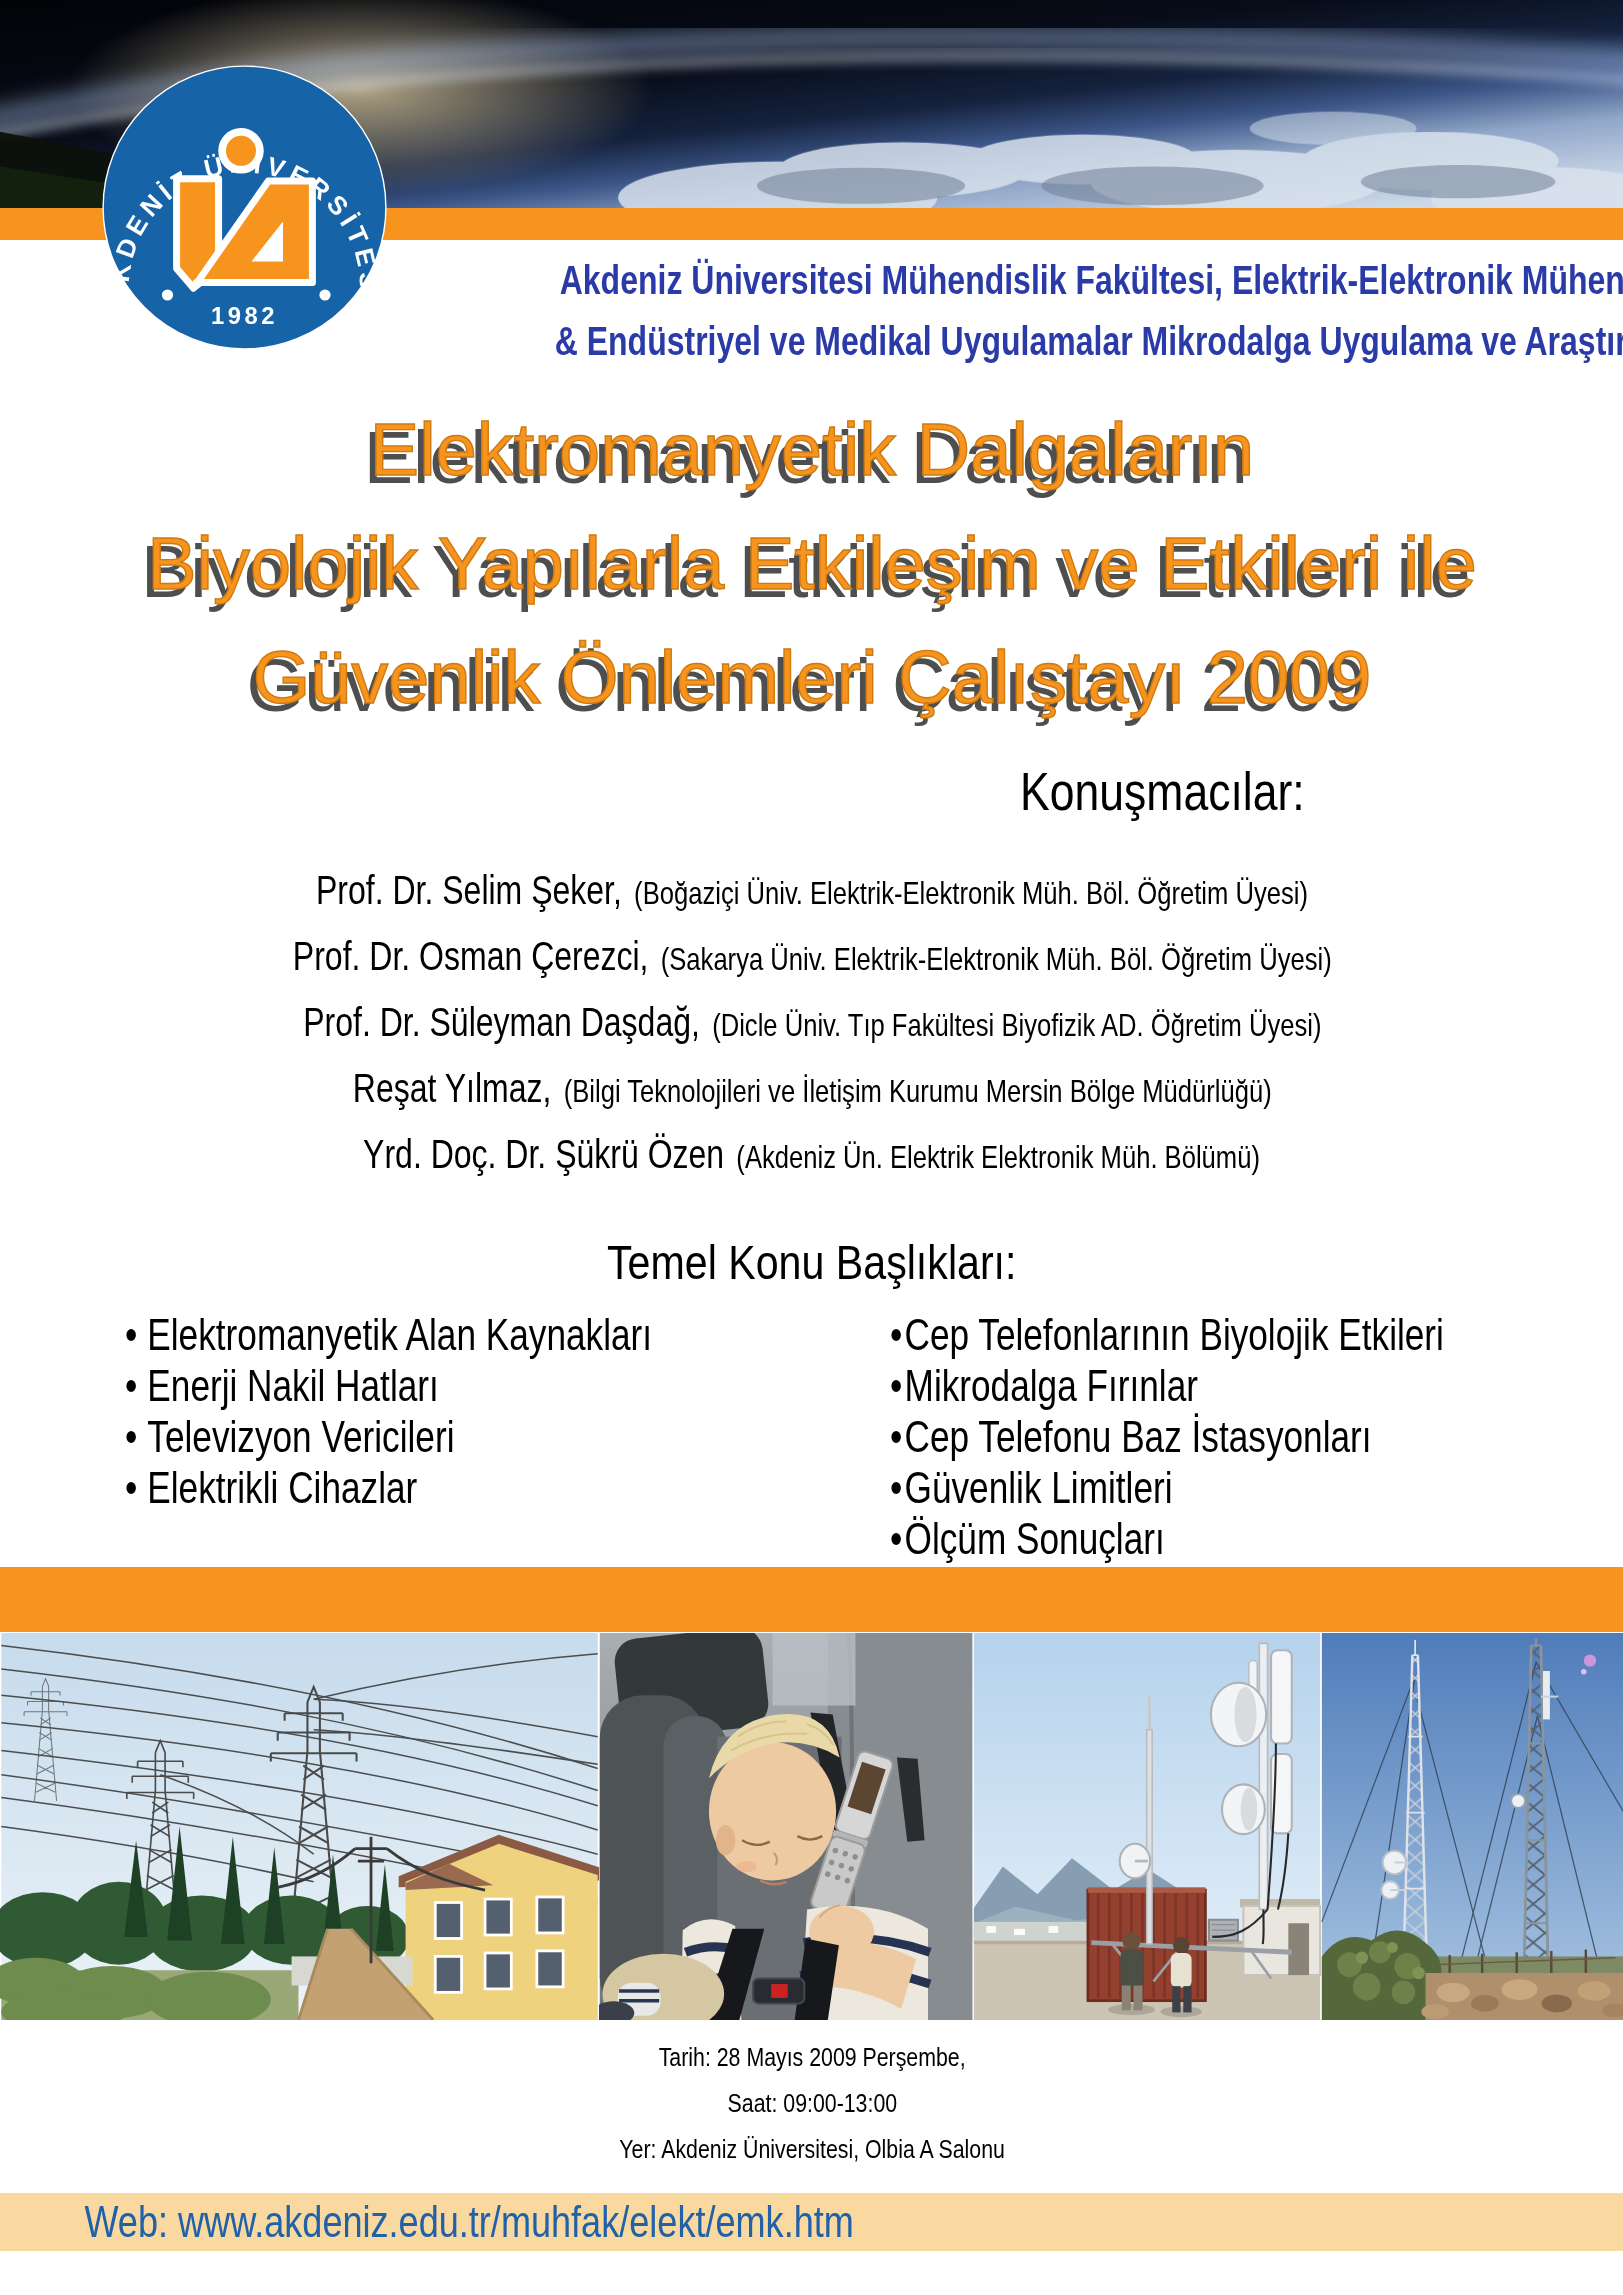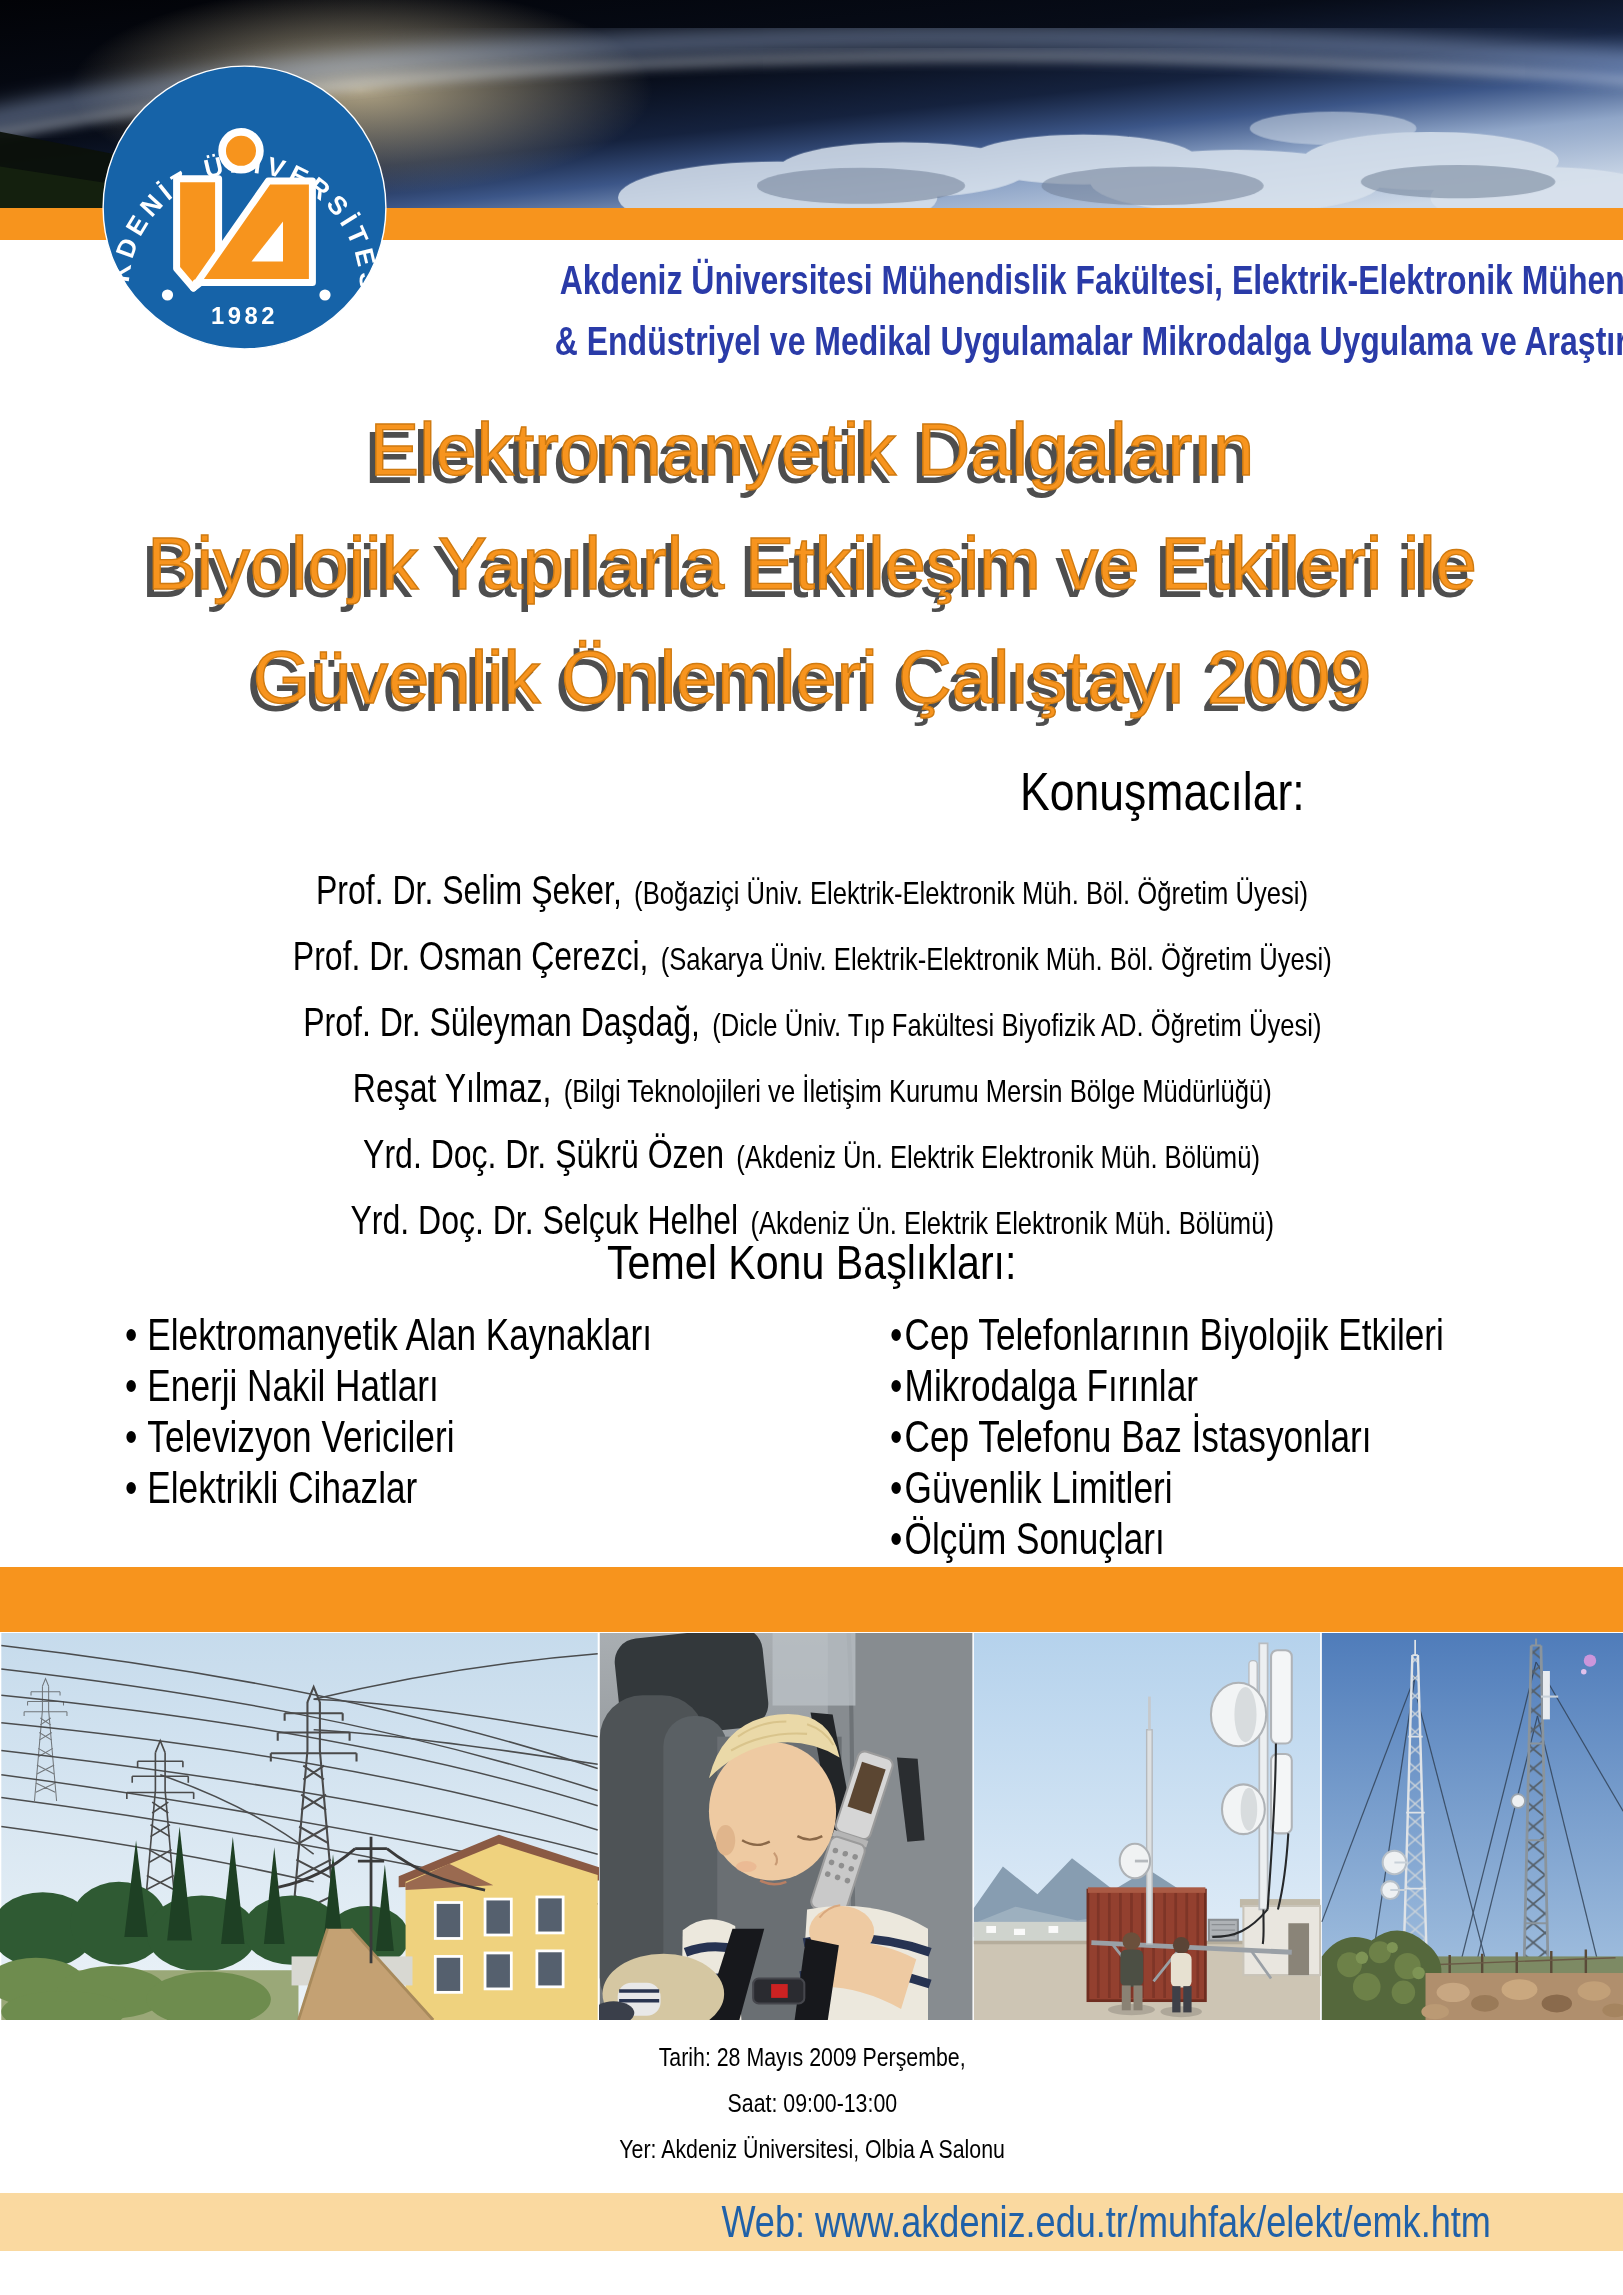--- a/index.html
+++ b/index.html
@@ -39,21 +39,21 @@
   .topics-right .blt{margin-right:2.8px;}
   
   .orange-bar-mid{position:absolute;left:0;top:1567px;width:1624px;height:65px;background:#F7941D;}
   .photos{position:absolute;left:0;top:1633px;width:1624px;height:387px;display:flex;}
   .photos svg{display:block;height:387px;}
   
   .schedule{position:absolute;left:0;top:2034px;width:1624px;text-align:center;font-size:26px;line-height:46px;}
   .schedule .cond82{display:inline-block;transform:scaleX(.82);transform-origin:50% 50%;white-space:nowrap;}
   
   .footer-band{position:absolute;left:0;top:2193px;width:1624px;height:58px;background:#FAD9A0;
-    text-align:right;line-height:58px;font-size:44px;color:#2061A8;padding-right:49px;box-sizing:border-box;}
+    text-align:left;line-height:58px;font-size:44px;color:#2061A8;padding-right:49px;box-sizing:border-box;}
 </style>
 </head>
 <body>
 
 <div class="poster">
 
   <div class="earth-banner">
     <svg viewBox="0 0 2339 300" preserveAspectRatio="none">
       <defs>
         <linearGradient id="bgSpace" x1="0" y1="0" x2="0.85" y2="1">
@@ -134,21 +134,20 @@
 
   <div class="speakers-heading">
     <span class="cond84">Konuşmacılar:</span>
   </div>
   <div class="speakers">
     <div class="speaker-row"><span class="cond"><span class="sp-name">Prof. Dr. Selim Şeker,</span><span class="sp-aff">(Boğaziçi Üniv. Elektrik-Elektronik Müh. Böl. Öğretim Üyesi)</span></span></div>
     <div class="speaker-row"><span class="cond"><span class="sp-name">Prof. Dr. Osman Çerezci,</span><span class="sp-aff">(Sakarya Üniv. Elektrik-Elektronik Müh. Böl. Öğretim Üyesi)</span></span></div>
     <div class="speaker-row"><span class="cond"><span class="sp-name">Prof. Dr. Süleyman Daşdağ,</span><span class="sp-aff">(Dicle Üniv. Tıp Fakültesi Biyofizik AD. Öğretim Üyesi)</span></span></div>
     <div class="speaker-row"><span class="cond"><span class="sp-name">Reşat Yılmaz,</span><span class="sp-aff">(Bilgi Teknolojileri ve İletişim Kurumu Mersin Bölge Müdürlüğü)</span></span></div>
     <div class="speaker-row"><span class="cond"><span class="sp-name">Yrd. Doç. Dr. Şükrü Özen</span><span class="sp-aff">(Akdeniz Ün. Elektrik Elektronik Müh. Bölümü)</span></span></div>
-    <div class="speaker-row"><span class="cond"><span class="sp-name">Yrd. Doç. Dr. Selçuk Helhel</span><span class="sp-aff">(Akdeniz Ün. Elektrik Elektronik Müh. Bölümü)</span></span></div>
   </div>
 
   <div class="topics-heading">
     <span class="cond84">Temel Konu Başlıkları:</span>
   </div>
   <ul class="topics-col topics-left">
     <li><span class="cond-l"><span class="blt">•</span><span>Elektromanyetik Alan Kaynakları</span></span></li>
     <li><span class="cond-l"><span class="blt">•</span><span>Enerji Nakil Hatları</span></span></li>
     <li><span class="cond-l"><span class="blt">•</span><span>Televizyon Vericileri</span></span></li>
     <li><span class="cond-l"><span class="blt">•</span><span>Elektrikli Cihazlar</span></span></li>

